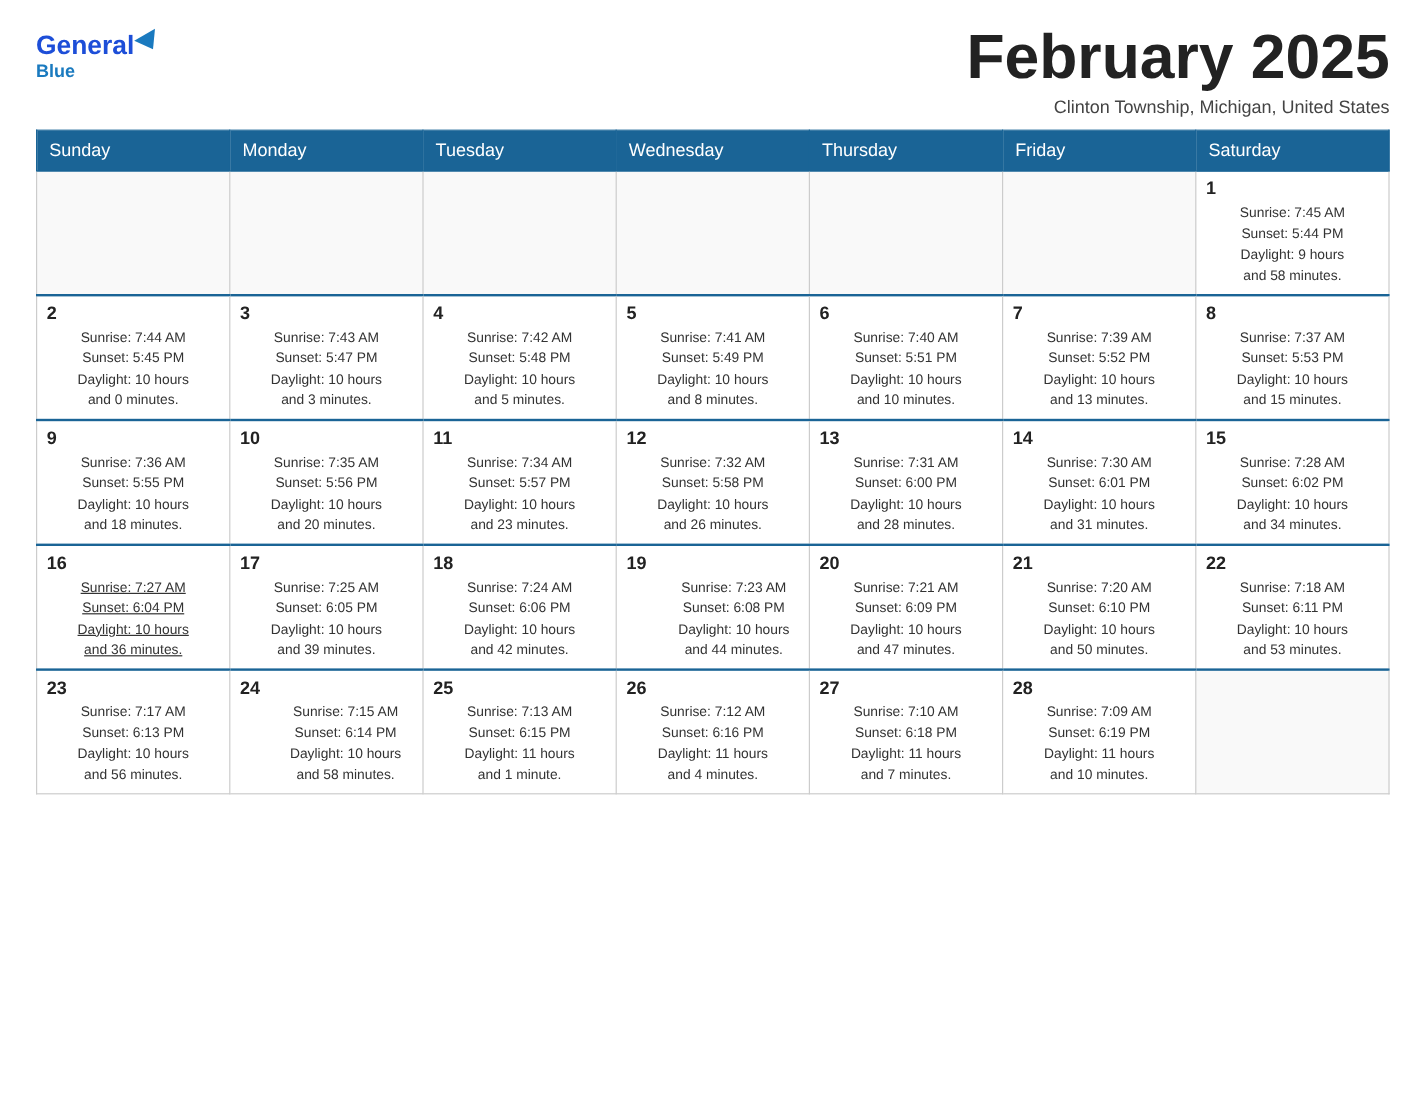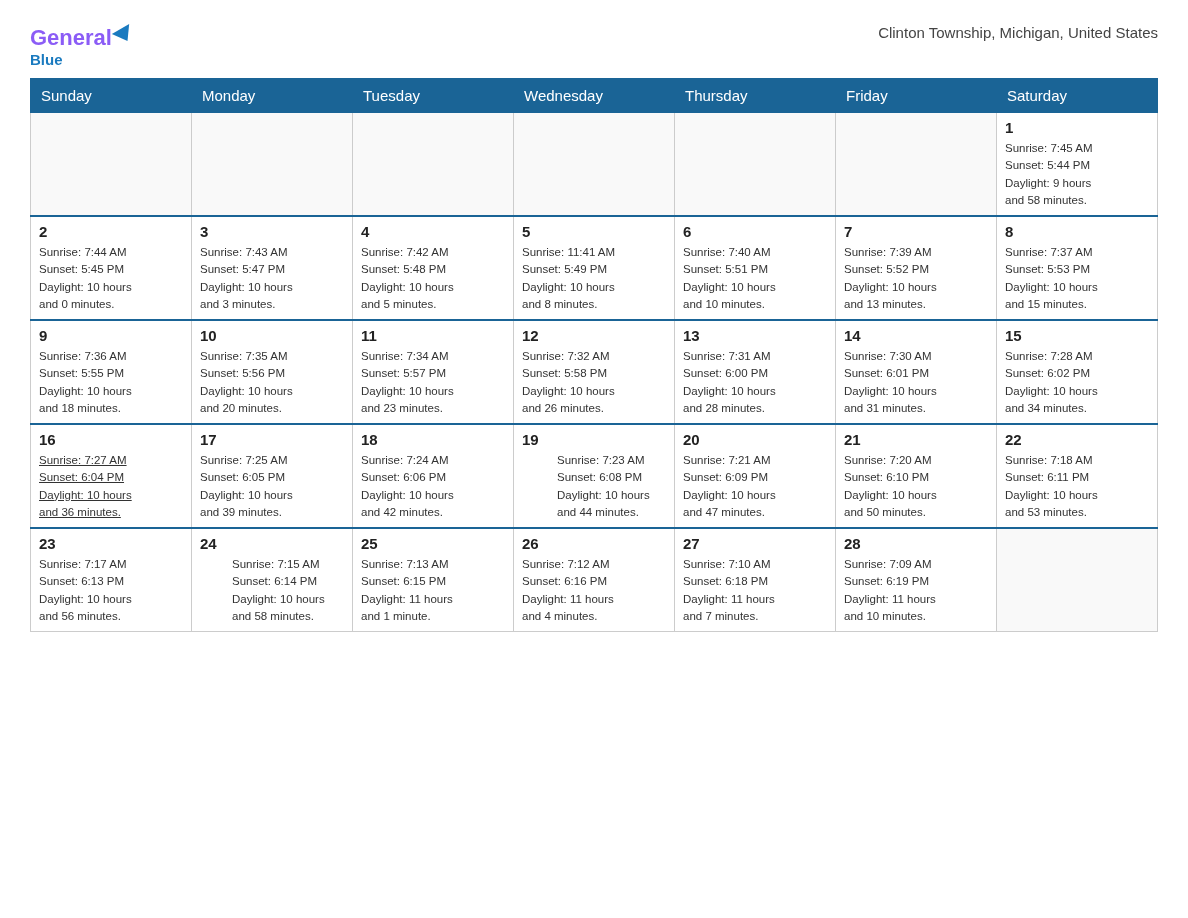--- a/index.html
+++ b/index.html
@@ -18,21 +18,21 @@
     }
     .logo {
       display: flex;
       flex-direction: column;
       align-items: flex-start;
       padding-top: 5px;
     }
     .logo-general {
       font-size: 22px;
       font-weight: bold;
-      color: #8b5cf6;
+      color: #1d4ed8;
     }
     .logo-blue {
       font-size: 15px;
       font-weight: bold;
       color: #1a7abf;
     }
     .logo-arrow {
       display: inline-block;
       width: 0;
       height: 0;
@@ -84,40 +84,42 @@
     .day-num {
       font-size: 15px;
       font-weight: bold;
       color: #222;
       margin-bottom: 4px;
     }
     .day-info {
       font-size: 11.5px;
       color: #333;
       line-height: 1.5;
+      text-align: center;
     }
     .empty-cell {
       background: #f9f9f9;
     }
     .row-border td {
       border-top: 2px solid #1a6496;
     }
   </style>
 </head>
 <body>
 
 <div class="header">
   <div class="logo">
     <div style="display:flex;align-items:center;">
       <span class="logo-general">General</span>
       <span class="logo-arrow"></span>
     </div>
     <span class="logo-blue">Blue</span>
   </div>
   <div class="title-block">
+    <div class="month-title">February 2025</div>
     <div class="location-title">Clinton Township, Michigan, United States</div>
   </div>
 </div>
 
 <table class="calendar">
   <thead>
     <tr>
     <th>Sunday</th>
         <th>Monday</th>
         <th>Tuesday</th>
@@ -160,21 +162,21 @@
         </td>
         <td>
           <div class="day-num">4</div>
           <div class="day-info" style="white-space: pre-line;">Sunrise: 7:42 AM
 Sunset: 5:48 PM
 Daylight: 10 hours
 and 5 minutes.</div>
         </td>
         <td>
           <div class="day-num">5</div>
-          <div class="day-info" style="white-space: pre-line;">Sunrise: 11:41 AM
+          <div class="day-info" style="white-space: pre-line;">Sunrise: 7:41 AM
 Sunset: 5:49 PM
 Daylight: 10 hours
 and 8 minutes.</div>
         </td>
         <td>
           <div class="day-num">6</div>
           <div class="day-info" style="white-space: pre-line;">Sunrise: 7:40 AM
 Sunset: 5:51 PM
 Daylight: 10 hours
 and 10 minutes.</div>

